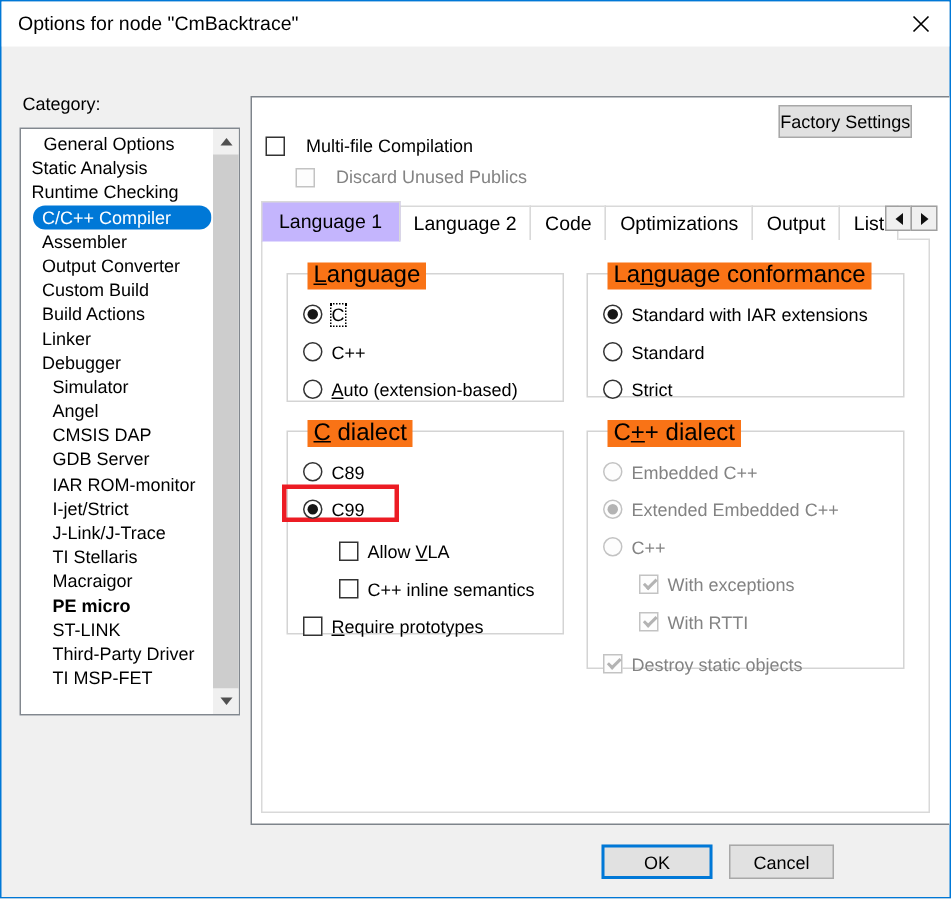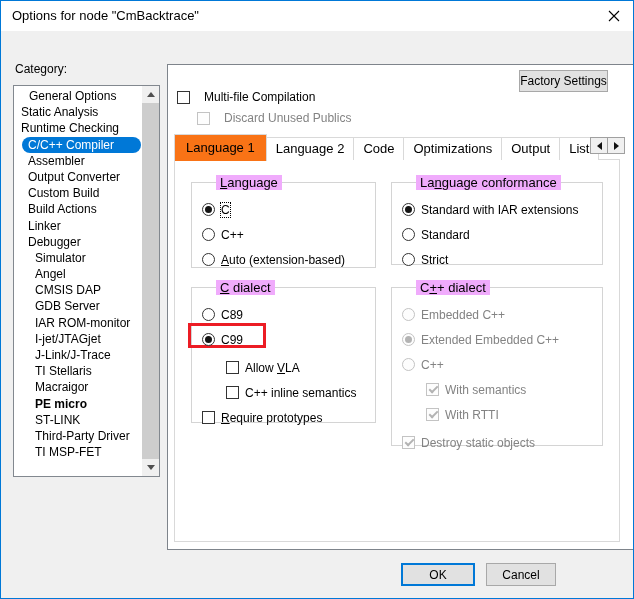--- a/index.html
+++ b/index.html
@@ -40,30 +40,30 @@
   .disabled .checkbox,.disabled .radio{border-color:#c3c3c3;background:#fdfdfd;}
   .disabled .checkbox.checked::after{border-color:#b3b3b3;}
   .disabled .radio.checked::after{background:#b3b3b3;}
   .ctl-label{font-size:12px;color:#000;white-space:nowrap;}
   .disabled .ctl-label{color:var(--disabled);}
   .focus{outline:1px dotted #000;}
   
   .tabstrip{position:absolute;left:6px;top:69px;display:flex;align-items:flex-end;z-index:2;}
   .tab{border:1px solid #d9d9d9;border-bottom:none;background:#fff;font-size:13px;color:#000;padding:3px 9px 4px;white-space:nowrap;}
   .tab+.tab{margin-left:-1px;}
-  .tab.active{padding:5px 11px 6px;margin-bottom:-1px;position:relative;z-index:3;background:#f97316;}
+  .tab.active{padding:5px 11px 6px;margin-bottom:-1px;position:relative;z-index:3;background:#c4b5fd;}
   .tab-scroll{position:absolute;left:422px;top:72px;display:flex;z-index:2;}
   .tsbtn{width:18px;height:17px;border:1px solid #a0a0a0;background:#f0f0f0;display:flex;align-items:center;justify-content:center;}
   .tsbtn+.tsbtn{margin-left:-1px;}
   .tri-left{width:0;height:0;border:4px solid transparent;border-right:5px solid #111;border-left:none;}
   .tri-right{width:0;height:0;border:4px solid transparent;border-left:5px solid #111;border-right:none;}
   
   .tabpage{position:absolute;left:6px;top:94px;width:446px;height:383px;border:1px solid #d9d9d9;background:#fff;}
   .groupbox{position:absolute;border:1px solid #d4d4d4;background:#fff;}
-  .glegend{position:absolute;top:-8px;left:24px;background:#f0abfc;padding:0 4px;font-size:13px;color:#000;white-space:nowrap;}
+  .glegend{position:absolute;top:-8px;left:13px;background:#f97316;padding:0 4px;font-size:16px;color:#000;white-space:nowrap;}
   .controls{position:absolute;left:10px;top:14px;right:4px;}
   .ctl-row{display:flex;align-items:center;gap:6px;height:25px;position:relative;}
   .ctl-row.indent{margin-left:24px;}
   .ctl-row.gap{margin-top:3px;}
   .groupbox.language{left:16px;top:22px;width:185px;height:86px;}
   .groupbox.conformance{left:216px;top:22px;width:212px;height:83px;}
   .groupbox.c-dialect{left:16px;top:127px;width:185px;height:136px;}
   .groupbox.cpp-dialect{left:216px;top:127px;width:212px;height:159px;}
   .ctl-row.annotated::before{content:'';position:absolute;left:-14px;top:-4px;width:72px;height:19px;border:3px solid var(--annotation);pointer-events:none;}
   
@@ -97,21 +97,21 @@
         <div class="cat-item" style="margin-left: 7px;">Output Converter</div>
         <div class="cat-item" style="margin-left: 7px;">Custom Build</div>
         <div class="cat-item" style="margin-left: 7px;">Build Actions</div>
         <div class="cat-item" style="margin-left: 7px;">Linker</div>
         <div class="cat-item" style="margin-left: 7px;">Debugger</div>
         <div class="cat-item" style="margin-left: 14px;">Simulator</div>
         <div class="cat-item" style="margin-left: 14px;">Angel</div>
         <div class="cat-item" style="margin-left: 14px;">CMSIS DAP</div>
         <div class="cat-item" style="margin-left: 14px;">GDB Server</div>
         <div class="cat-item" style="margin-left: 14px;">IAR ROM-monitor</div>
-        <div class="cat-item" style="margin-left: 14px;">I-jet/JTAGjet</div>
+        <div class="cat-item" style="margin-left: 14px;">I-jet/Strict</div>
         <div class="cat-item" style="margin-left: 14px;">J-Link/J-Trace</div>
         <div class="cat-item" style="margin-left: 14px;">TI Stellaris</div>
         <div class="cat-item" style="margin-left: 14px;">Macraigor</div>
         <div class="cat-item" style="margin-left: 14px; font-weight: bold;">PE micro</div>
         <div class="cat-item" style="margin-left: 14px;">ST-LINK</div>
         <div class="cat-item" style="margin-left: 14px;">Third-Party Driver</div>
         <div class="cat-item" style="margin-left: 14px;">TI MSP-FET</div>
       </div>
     <div class="vscroll">
       <span class="sarrow up">
@@ -228,21 +228,21 @@
             <div class="ctl-row disabled">
               <span class="radio checked"></span>
               <span class="ctl-label">Extended Embedded C++</span>
             </div>
             <div class="ctl-row disabled">
               <span class="radio"></span>
               <span class="ctl-label">C++</span>
             </div>
             <div class="ctl-row indent disabled">
               <span class="checkbox checked"></span>
-              <span class="ctl-label">With semantics</span>
+              <span class="ctl-label">With exceptions</span>
             </div>
             <div class="ctl-row indent disabled">
               <span class="checkbox checked"></span>
               <span class="ctl-label">With RTTI</span>
             </div>
             <div class="ctl-row disabled gap">
               <span class="checkbox checked"></span>
               <span class="ctl-label">Destroy static objects</span>
             </div>
           </div>

